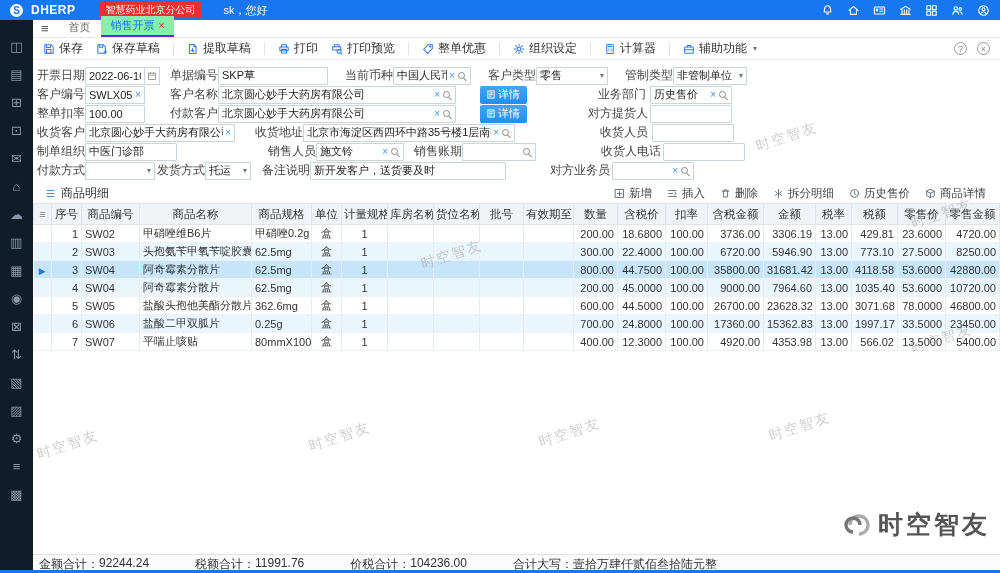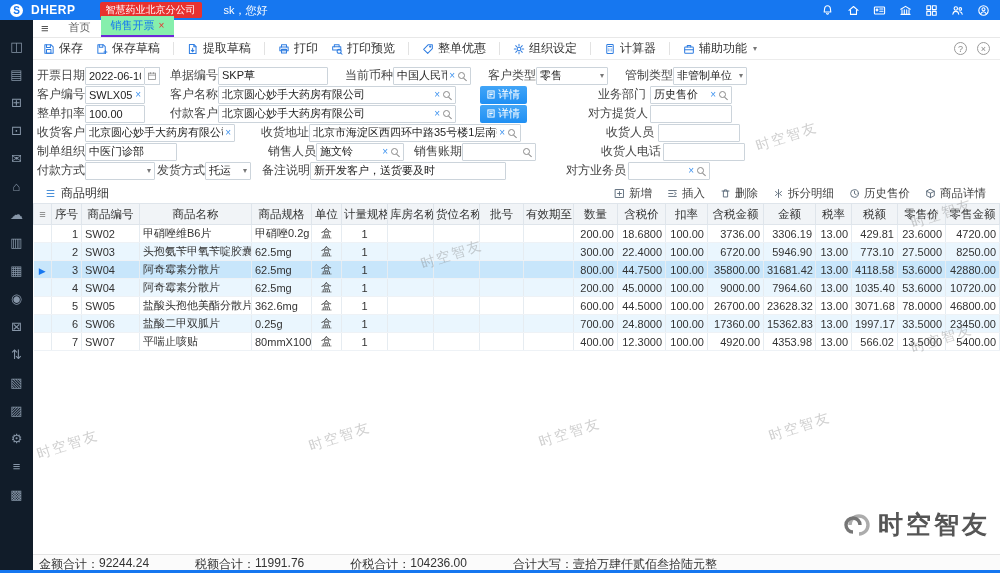--- a/index.html
+++ b/index.html
@@ -355,21 +355,21 @@
         </div>
 
         <div class="frow">
           <span class="fg">
             <span class="fl" style="width:48px">收货客户</span>
             <span class="fi" style="width:150px">
                 <span class="val">北京圆心妙手大药房有限公司</span>
                 <span class="fx">×</span>
               </span>
           </span>
-          <span class="fg" style="margin-left:26px">
+          <span class="fg" style="margin-left:20px">
             <span class="fl" style="width:48px">收货地址</span>
             <span class="fi" style="width:212px">
                 <span class="val">北京市海淀区西四环中路35号楼1层南数第2间</span>
                 <span class="fx">×</span>
                 <span class="mag"></span>
               </span>
           </span>
           <span class="fg" style="margin-left:75px">
             <span class="fl" style="width:62px">收货人员</span>
             <span class="fi" style="width:82px">
@@ -422,21 +422,21 @@
                 <span class="val">托运</span>
                 <span class="caret">▾</span>
               </span>
           </span>
           <span class="fg" style="margin-left:11px">
             <span class="fl" style="width:48px">备注说明</span>
             <span class="fi" style="width:196px">
                 <span class="val">新开发客户，送货要及时</span>
               </span>
           </span>
-          <span class="fg" style="margin-left:60px">
+          <span class="fg" style="margin-left:44px">
             <span class="fl" style="width:62px">对方业务员</span>
             <span class="fi" style="width:82px">
                 <span class="val"></span>
                 <span class="fx">×</span>
                 <span class="mag"></span>
               </span>
           </span>
         </div>
 
       </div>

